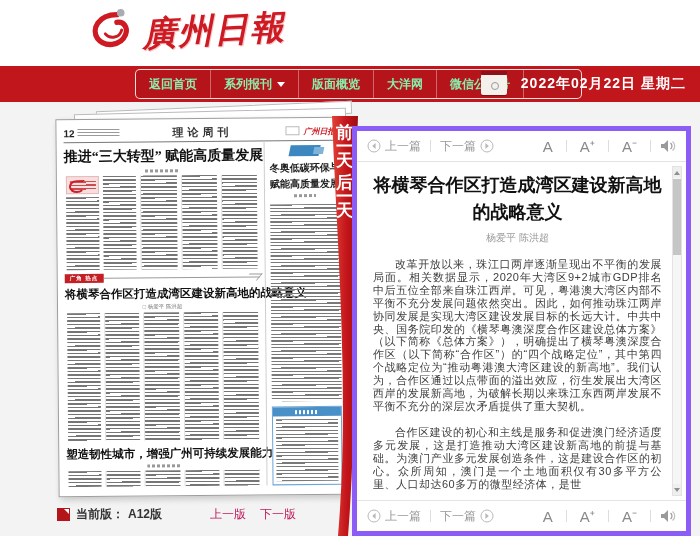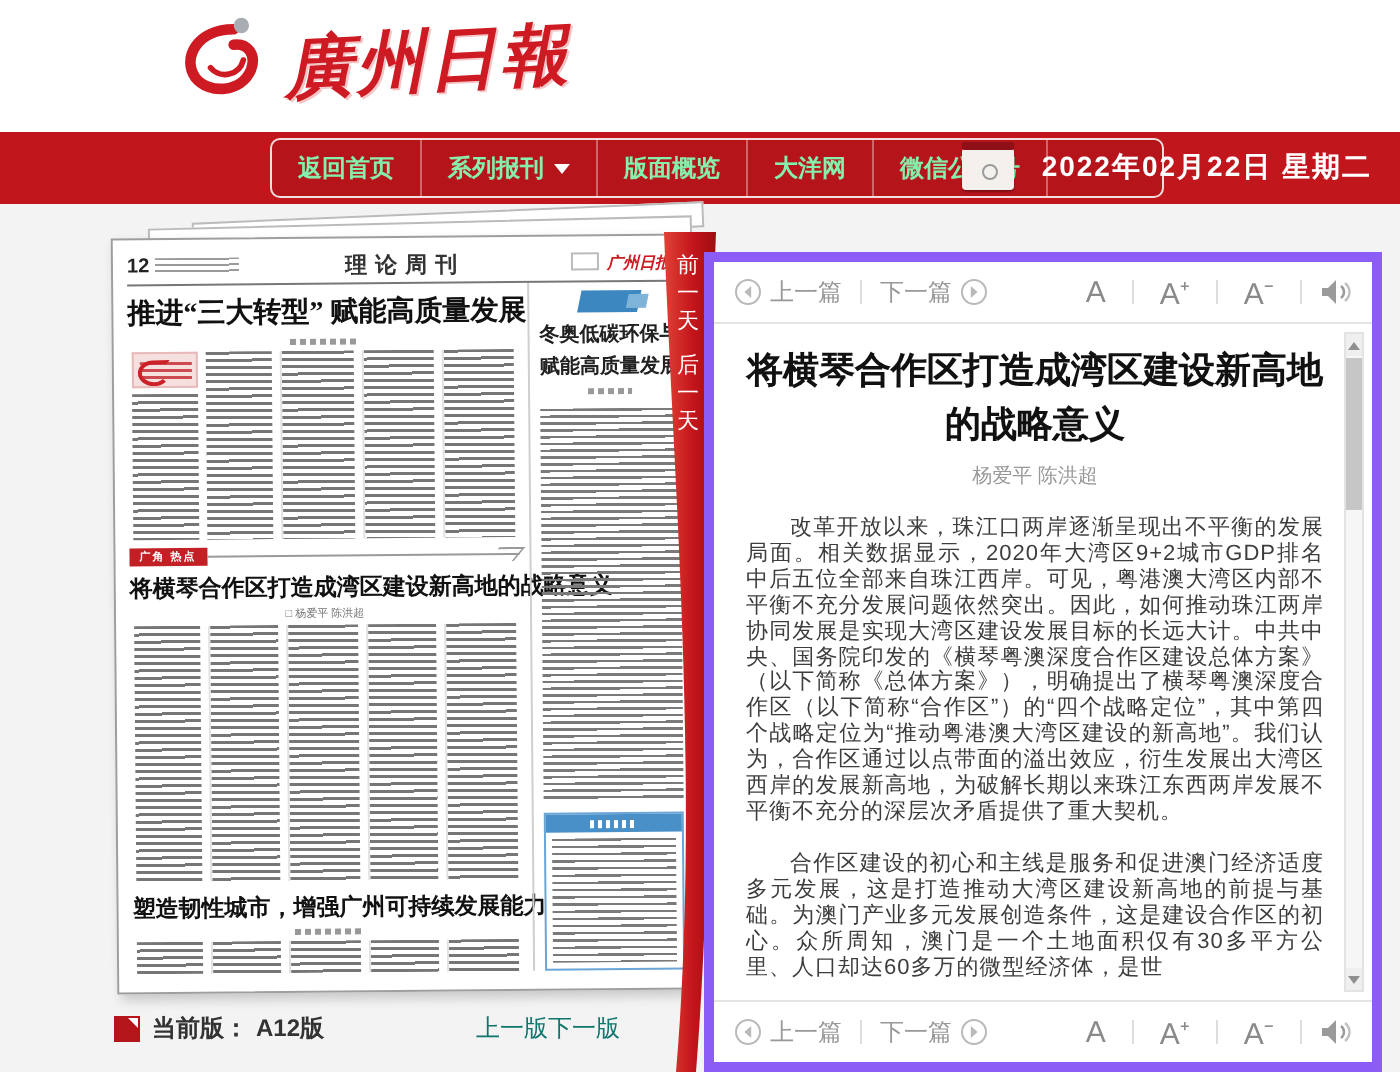--- a/index.html
+++ b/index.html
@@ -70,29 +70,29 @@
   .side-h { font-family:"Liberation Serif", serif; font-size:10px; font-weight:bold; color:#222; text-align:center; line-height:1.6; cursor:pointer; white-space:nowrap; }
   .side-fill { width:100%; flex:1; margin-top:4px; background:repeating-linear-gradient(#7a7a7a 0 1.3px, transparent 1.3px 3.4px); }
   .side-box { width:100%; margin-top:5px; border:1px solid #6aa5d8; }
   .side-box-head { height:9px; background:#4a90c8; display:flex; align-items:center; justify-content:center; }
   .side-box-head .microbars { width:24px; height:4px; background:repeating-linear-gradient(90deg,#fff 0 2px, transparent 2px 4px); }
   .side-box-body { height:62px; margin:3px; background:repeating-linear-gradient(#7a7a7a 0 1.2px, transparent 1.2px 3.6px); }
 
   
   .ribbon { position:absolute; left:328px; top:14px; width:32px; height:420px; }
   .ribbon-links { position:absolute; left:8px; top:10px; width:16px; }
-  .ribbon-link { display:block; width:16px; color:#fff; font-size:11px; font-weight:normal; line-height:14px; text-align:center; word-break:break-all; cursor:pointer; margin-bottom:8px; }
+  .ribbon-link { display:block; width:16px; color:#fff; font-size:17px; font-weight:bold; line-height:14px; text-align:center; word-break:break-all; cursor:pointer; margin-bottom:8px; }
 
   
   .left-footer { position:absolute; left:57px; top:404px; width:290px; display:flex; align-items:center; font-size:12px; }
   .page-icon { width:13px; height:13px; background:#b3151b; margin-right:6px; position:relative; }
   .page-icon::after { content:""; position:absolute; right:1px; top:1px; width:5px; height:5px; background:#fff; clip-path:polygon(0 0,100% 100%,100% 0); }
   .cur-label { font-weight:bold; color:#333; }
   .cur-page { font-weight:bold; color:#333; margin-left:4px; }
-  .page-nav { margin-left:76px; color:#0f766e; display:flex; }
+  .page-nav { margin-left:48px; color:#be185d; display:flex; gap:14px; }
   .page-nav span { cursor:pointer; }
 
   
   .article-card { position:absolute; left:352px; top:24px; width:339px; height:410px; background:#fff; border:5px solid #8b5cf6; }
   .toolbar { height:31px; display:flex; align-items:center; justify-content:space-between; padding:0 10px; color:#999; font-size:12px; }
   .toolbar.top { border-bottom:1px solid #e4e4e4; }
   .toolbar.bottom { position:absolute; left:0; right:0; bottom:0; border-top:1px solid #e4e4e4; }
   .tb-left, .tb-right { display:flex; align-items:center; }
   .tb-btn { display:flex; align-items:center; gap:4px; cursor:pointer; }
   .tb-sep { width:1px; height:12px; background:#ddd; margin:0 9px; }

